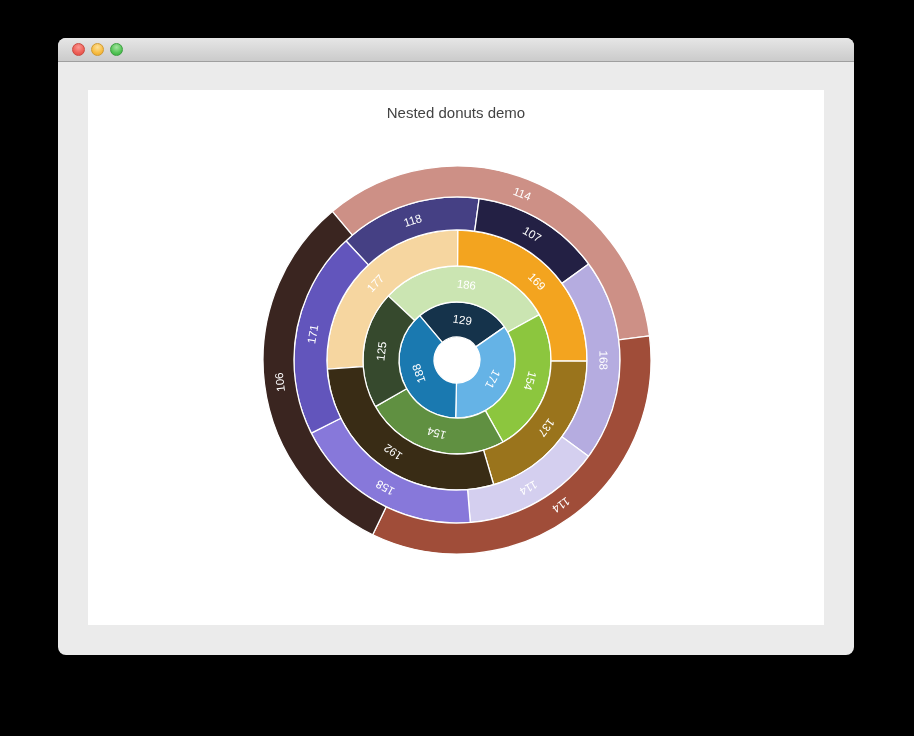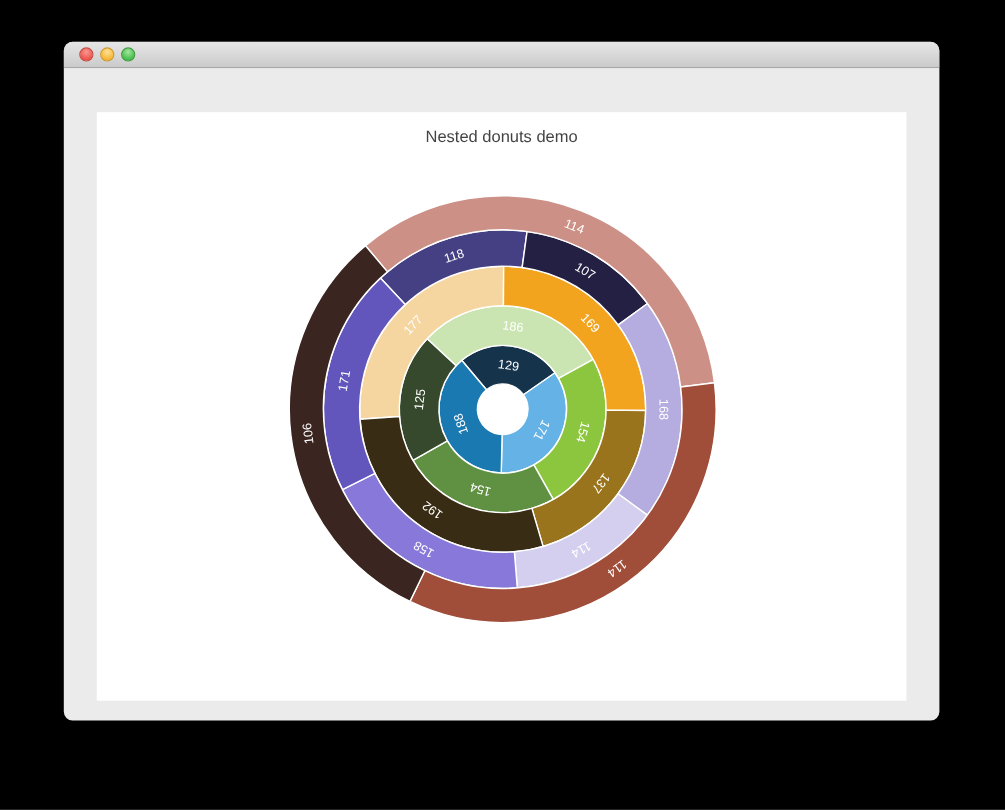--- a/index.html
+++ b/index.html
@@ -53,21 +53,21 @@
     background: radial-gradient(circle at 50% 30%, #fde09a, #f8bd41 60%, #e5a42c);
     border: 1px solid #cf9a33;
   }
   .tl-zoom {
     background: radial-gradient(circle at 50% 30%, #a5e4a0, #52c455 60%, #35a83d);
     border: 1px solid #3d9e41;
   }
   .content-card {
     position: absolute;
     left: 30px;
-    top: 64px;
+    top: 52px;
     width: 736px;
     height: 535px;
     background: #ffffff;
   }
   .chart-title {
     position: absolute;
     left: 0;
     top: 14px;
     width: 100%;
     text-align: center;

